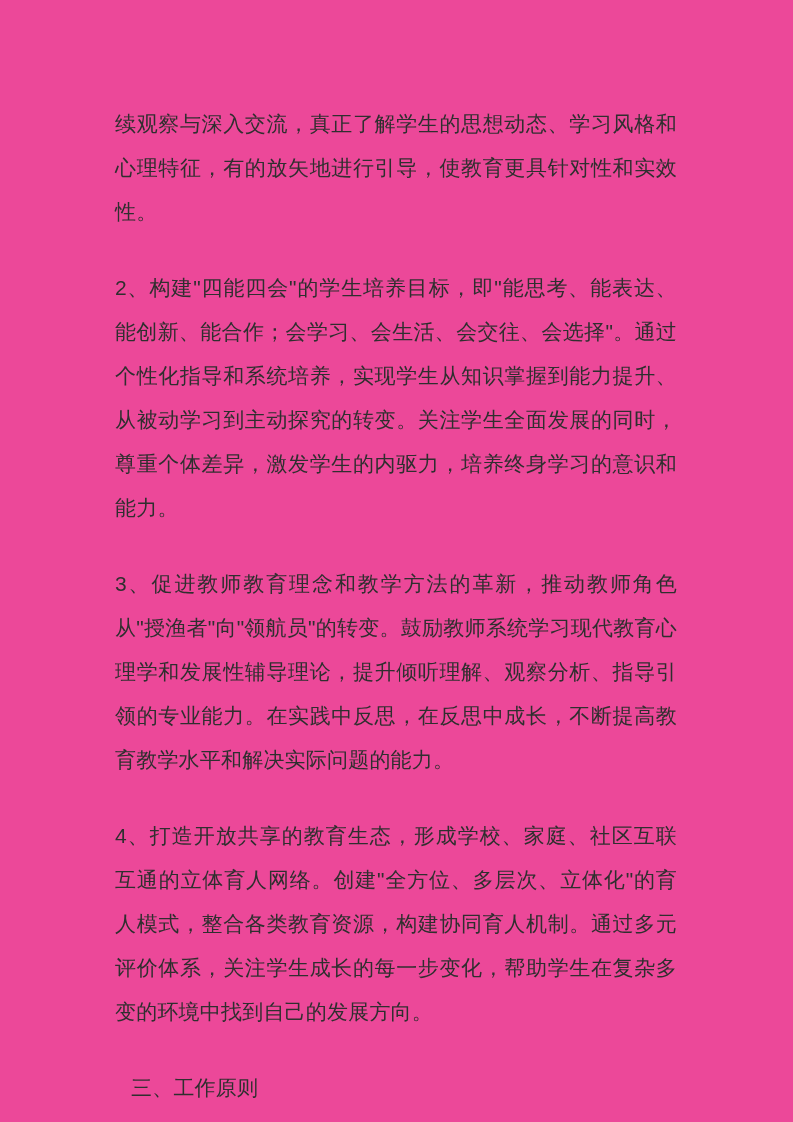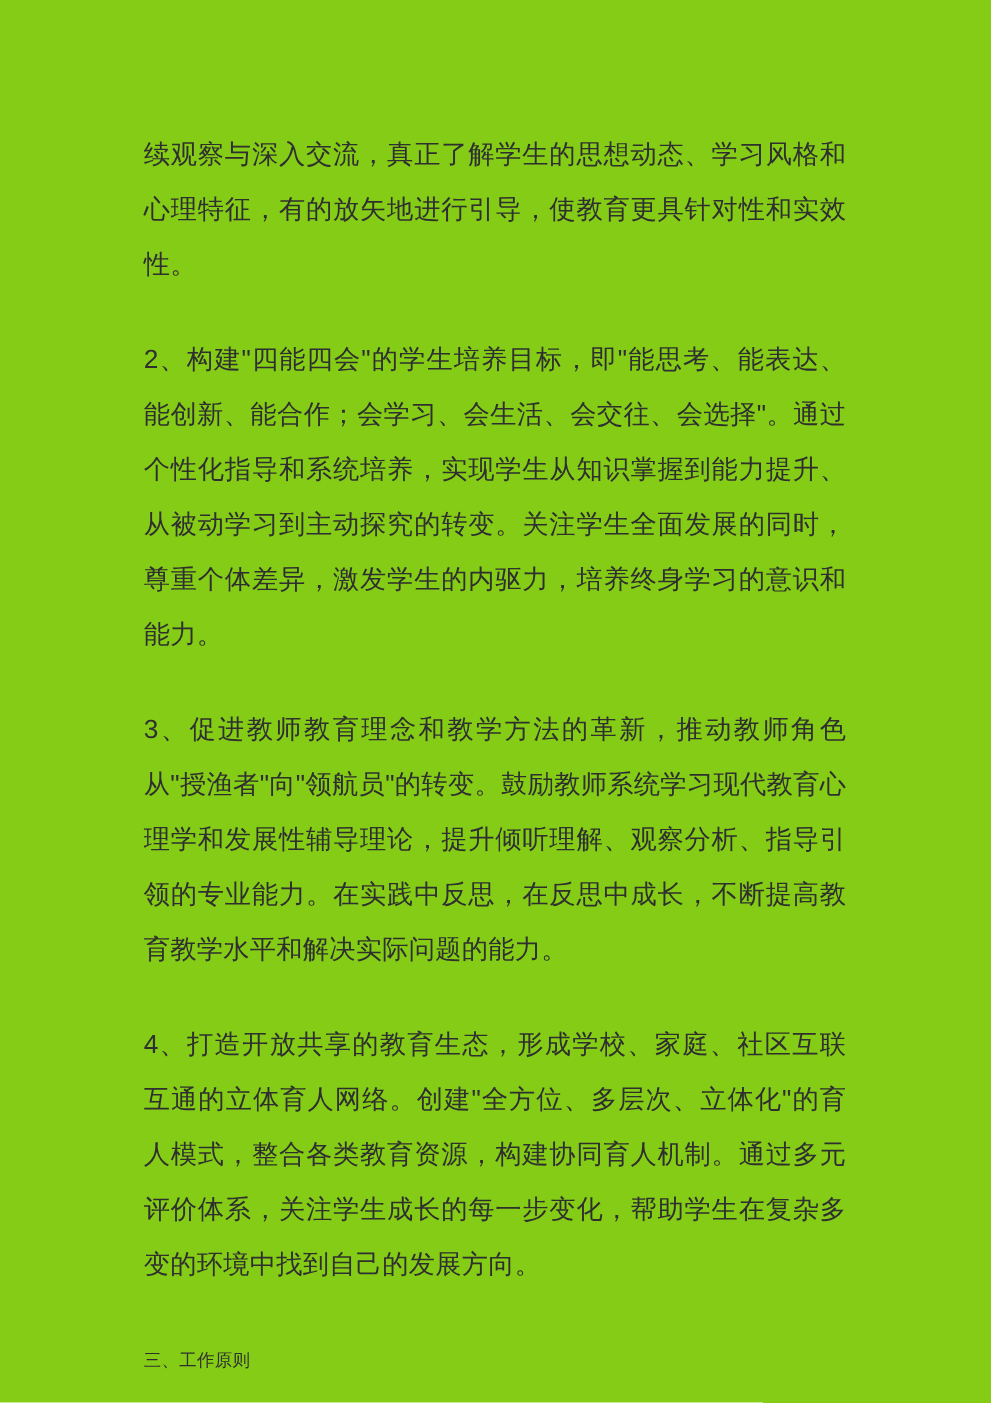--- a/index.html
+++ b/index.html
@@ -5,42 +5,42 @@
   html, body {
     margin: 0;
     padding: 0;
     background: #ffffff;
     font-family: "Liberation Sans", sans-serif;
   }
   .page {
     position: relative;
     width: 793px;
     height: 1122px;
-    background: #84cc16;
+    background: #ec4899;
     overflow: hidden;
   }
   .doc-content {
     position: absolute;
     left: 115px;
     top: 102px;
     width: 562px;
     color: #2f2f2f;
     font-size: 21px;
     line-height: 44px;
     text-align: justify;
     text-justify: inter-ideograph;
     letter-spacing: 0.2px;
   }
   .doc-content p {
     margin: 0 0 32px 0;
     padding: 0;
   }
   .doc-content .section-heading {
-    margin: 0;
-    font-size: 14px;
+    margin: 16px;
+    font-size: 21px;
     font-weight: normal;
     line-height: 44px;
     text-align: left;
   }
 </style>
 </head>
 <body>
 
 <div class="page">
   <div class="doc-content">

